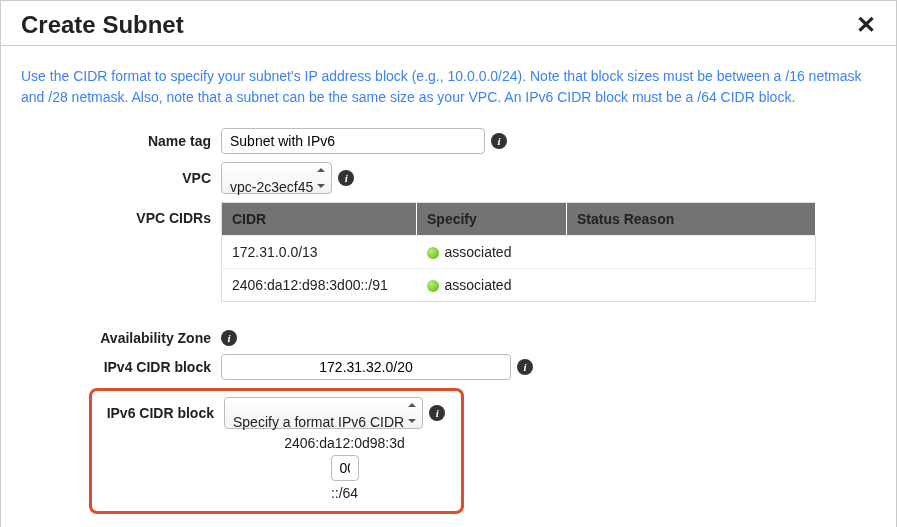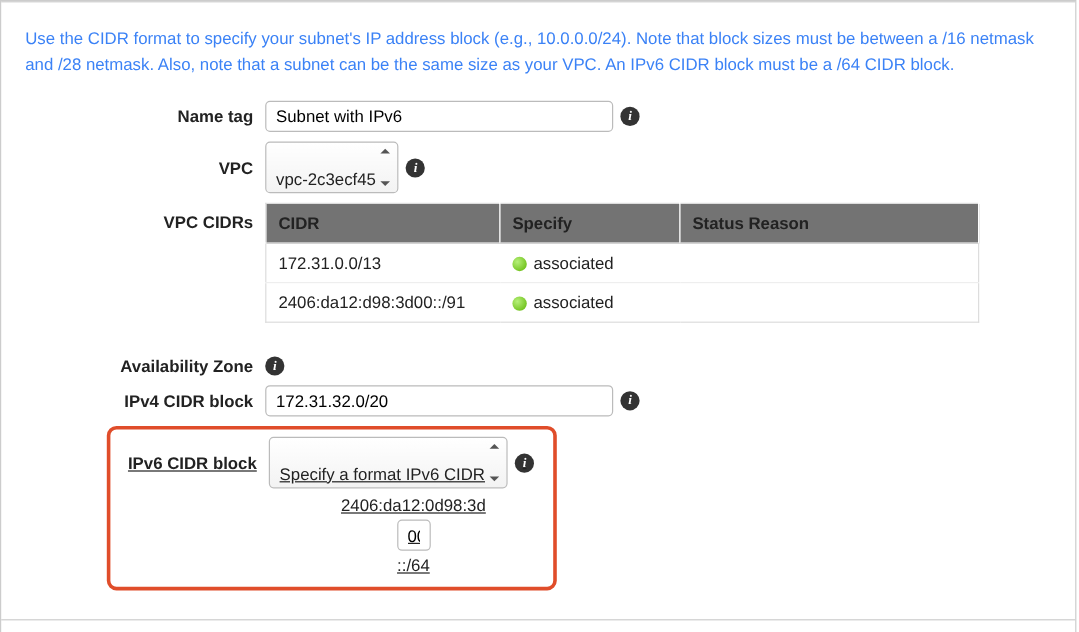--- a/index.html
+++ b/index.html
@@ -9,44 +9,48 @@
     .header { display: flex; justify-content: space-between; align-items: center; padding: 10px 20px 6px 20px;}
     .title { font-size: 24px; font-weight: 700; color: #222; }
     .close { font-size: 24px; font-weight: bold; cursor: pointer; line-height: 1; }
     .divider { border-top: 1px solid #ccc; margin: 0 0 10px 0; }
     .content { padding: 10px 20px 0 20px; }
     .intro { color: #3b82f6; line-height: 1.5; margin-bottom: 20px; }
     .form-row { display: flex; align-items: center; margin-bottom: 8px; }
     .label-col { width: 200px; text-align: right; padding-right: 10px; font-weight: 700; }
     .field-col { flex: 1; display: flex; align-items: center; gap: 6px; }
     input[type="text"] { height: 26px; padding: 2px 8px; border: 1px solid #bbb; border-radius: 4px; font-size: 14px; }
-    .name-input { width: 290px; }
-    .ipv4-input { width: 290px; }
-    .select { position: relative; display: inline-flex; align-items: center; border: 1px solid #bbb; border-radius: 4px; height: 43px; padding: 18px 18px 0 8px; background: linear-gradient(#fff,#f3f3f3); font-size: 14px; }
+    .name-input { width: 264px; }
+    .ipv4-input { width: 290px; text-align: center; }
+    .select { position: relative; display: inline-flex; align-items: center; border: 1px solid #bbb; border-radius: 4px; height: 32px; padding: 18px 18px 0 8px; background: linear-gradient(#fff,#f3f3f3); font-size: 14px; }
     .select::after { content: ""; position: absolute; right: 6px; top: 5px; width: 0; height: 0; border-left: 4px solid transparent; border-right: 4px solid transparent; border-bottom: 4px solid #555; }
     .select::before { content: ""; position: absolute; right: 6px; bottom: 5px; width: 0; height: 0; border-left: 4px solid transparent; border-right: 4px solid transparent; border-top: 4px solid #555; }
     .info-icon { width: 16px; height: 16px; border-radius: 50%; background: #333; color: #fff; font-weight: bold; font-size: 11px; display: inline-flex; align-items: center; justify-content: center; font-style: italic; font-family: Georgia, serif; }
     .table { border: 1px solid #ddd; width: 595px; border-collapse: collapse; }
     .table th { background: #737373; text-align: left; padding: 8px 10px; font-weight: 700; border-right: 1px solid #fff; }
     .table td { padding: 8px 10px; border-top: 1px solid #eee; }
     .dot { display: inline-block; width: 12px; height: 12px; border-radius: 50%; background: radial-gradient(circle at 35% 35%, #b6f07a, #5cb400); margin-right: 6px; vertical-align: middle; }
-    .highlight-box { border: 3px solid #e04d2a; border-radius: 8px; padding: 6px 6px 10px 6px; margin-left: 68px; width: 375px; margin-top: 2px; text-decoration: underline;}
+    .highlight-box { border: 3px solid #e04d2a; border-radius: 8px; padding: 6px 6px 10px 6px; margin-left: 68px; width: 375px; margin-top: 2px;}
     .highlight-box .form-row { margin-bottom: 6px; }
     .highlight-box .label-col { width: 126px; }
     .ipv6-prefix-row { display: flex; align-items: center; gap: 4px; margin-left: 136px; flex-direction: column; }
     .small-input { width: 28px; height: 22px; padding: 1px 4px; border: 1px solid #bbb; text-align: center; font-size: 13px; }
     .footer-bar { border-top: 1px solid #ccc; margin-top: 24px; padding: 12px 16px; display: flex; justify-content: flex-end; align-items: center; gap: 18px; }
     .cancel-link { color: #0073bb; font-weight: 700; cursor: pointer; }
     .primary-btn { background: linear-gradient(#4a90d9,#2f6eb6); color: #fff; border: 1px solid #2c5f9b; padding: 7px 14px; border-radius: 3px; font-weight: 700; font-size: 14px; cursor: pointer; }
   </style>
 </head>
 <body>
 
 <div class="outer">
 <div class="dialog">
+  <div class="header">
+    <div class="title">Create Subnet</div>
+    <div class="close">✕</div>
+  </div>
   <div class="divider"></div>
   <div class="content">
     <div class="intro">Use the CIDR format to specify your subnet's IP address block (e.g., 10.0.0.0/24). Note that block sizes must be between a /16 netmask and /28 netmask. Also, note that a subnet can be the same size as your VPC. An IPv6 CIDR block must be a /64 CIDR block.</div>
 
     <div class="form-row">
       <div class="label-col">Name tag</div>
       <div class="field-col">
         <input type="text" class="name-input" value="Subnet with IPv6" style="">
         <span class="info-icon">i</span>
       </div>

